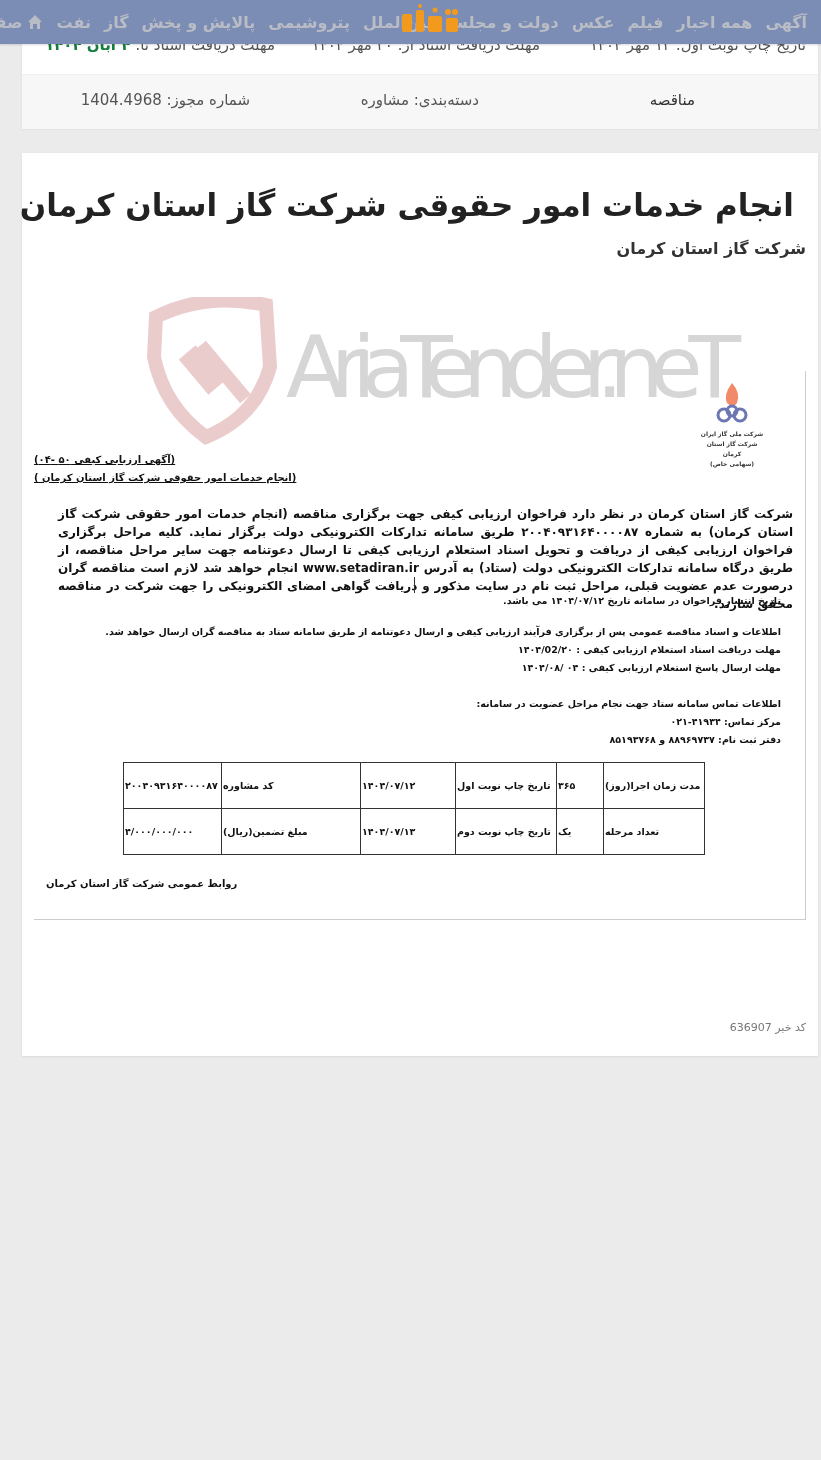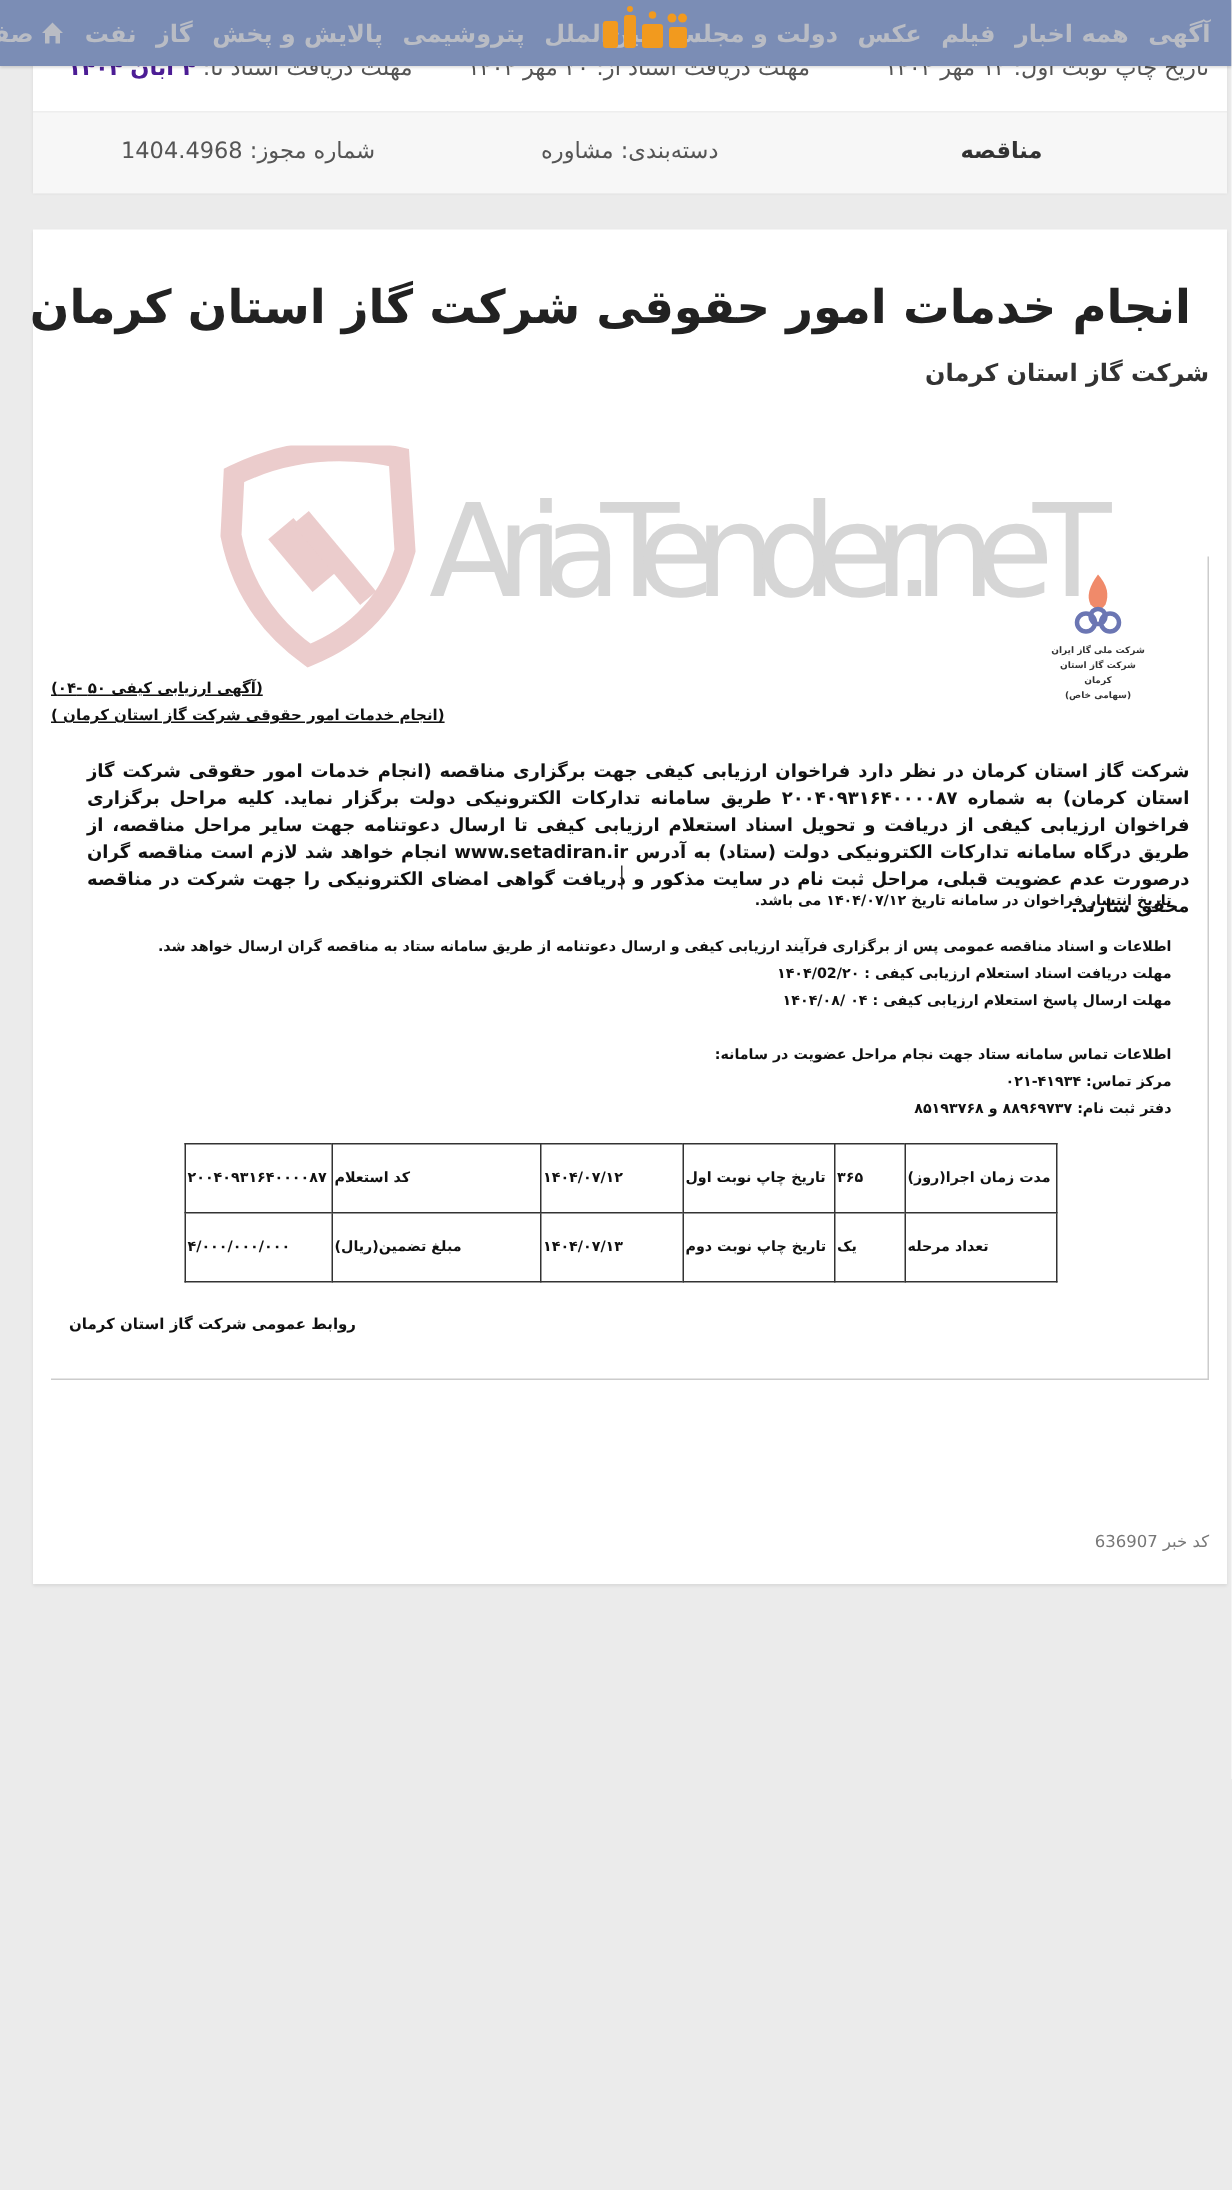--- a/index.html
+++ b/index.html
@@ -32,24 +32,24 @@
   .signature{position:absolute;left:12px;top:507px;font-size:10px;font-weight:bold;direction:rtl;color:#111}
   .news-code{position:absolute;right:12px;top:868px;font-size:11px;color:#777;direction:rtl}
 </style>
 </head>
 <body>
 
 <div class="card meta-card">
   <div class="meta-row1">
     <span style="right:12px">تاریخ چاپ نوبت اول: ۱۲ مهر ۱۴۰۴</span>
     <span style="right:278px">مهلت دریافت اسناد از: ۲۰ مهر ۱۴۰۴</span>
-    <span style="right:543px"><span style="position:static">مهلت دریافت اسناد تا: </span><b style="color:#4c1d95">۴ آبان ۱۴۰۴</b></span>
+    <span style="right:543px"><span style="position:static">مهلت دریافت اسناد تا: </span><b style="color:#15803d">۴ آبان ۱۴۰۴</b></span>
   </div>
   <div class="meta-row2">
-    <span style="right:123px;font-weight:bold;color:#333">مناقصه</span>
+    <span style="right:123px;font-weight:normal;color:#333">مناقصه</span>
     <span style="right:339px">دسته‌بندی: مشاوره</span>
     <span style="right:568px">شماره مجوز: 1404.4968</span>
   </div>
 </div>
 
 <div class="topnav">
   <div class="nav-items">
     <div class="nav-item">
       <svg class="home-icon" viewBox="0 0 16 16">
           <path d="M8 1 L15 8 L13 8 L13 15 L10 15 L10 10 L6 10 L6 15 L3 15 L3 8 L1 8 Z" fill="#b9bcc4"></path>
@@ -117,21 +117,21 @@
     <div class="line" style="top:345px">مرکز تماس: ۴۱۹۳۴-۰۲۱</div>
     <div class="line" style="top:363px">دفتر ثبت نام: ۸۸۹۶۹۷۳۷ و ۸۵۱۹۳۷۶۸</div>
 
     <table class="info">
       <tbody>
           <tr>
         <td style="width:98px">مدت زمان اجرا(روز)</td>
         <td style="width:44px">۳۶۵</td>
         <td style="width:98px">تاریخ چاپ نوبت اول</td>
         <td style="width:92px">۱۴۰۴/۰۷/۱۲</td>
-        <td style="width:136px">کد استعلام</td>
+        <td style="width:136px">کد مشاوره</td>
         <td>۲۰۰۴۰۹۳۱۶۴۰۰۰۰۸۷</td>
       </tr>
       <tr>
         <td>تعداد مرحله</td>
         <td>یک</td>
         <td>تاریخ چاپ نوبت دوم</td>
         <td>۱۴۰۴/۰۷/۱۳</td>
         <td>مبلغ تضمین(ریال)</td>
         <td>۴/۰۰۰/۰۰۰/۰۰۰</td>
       </tr>

